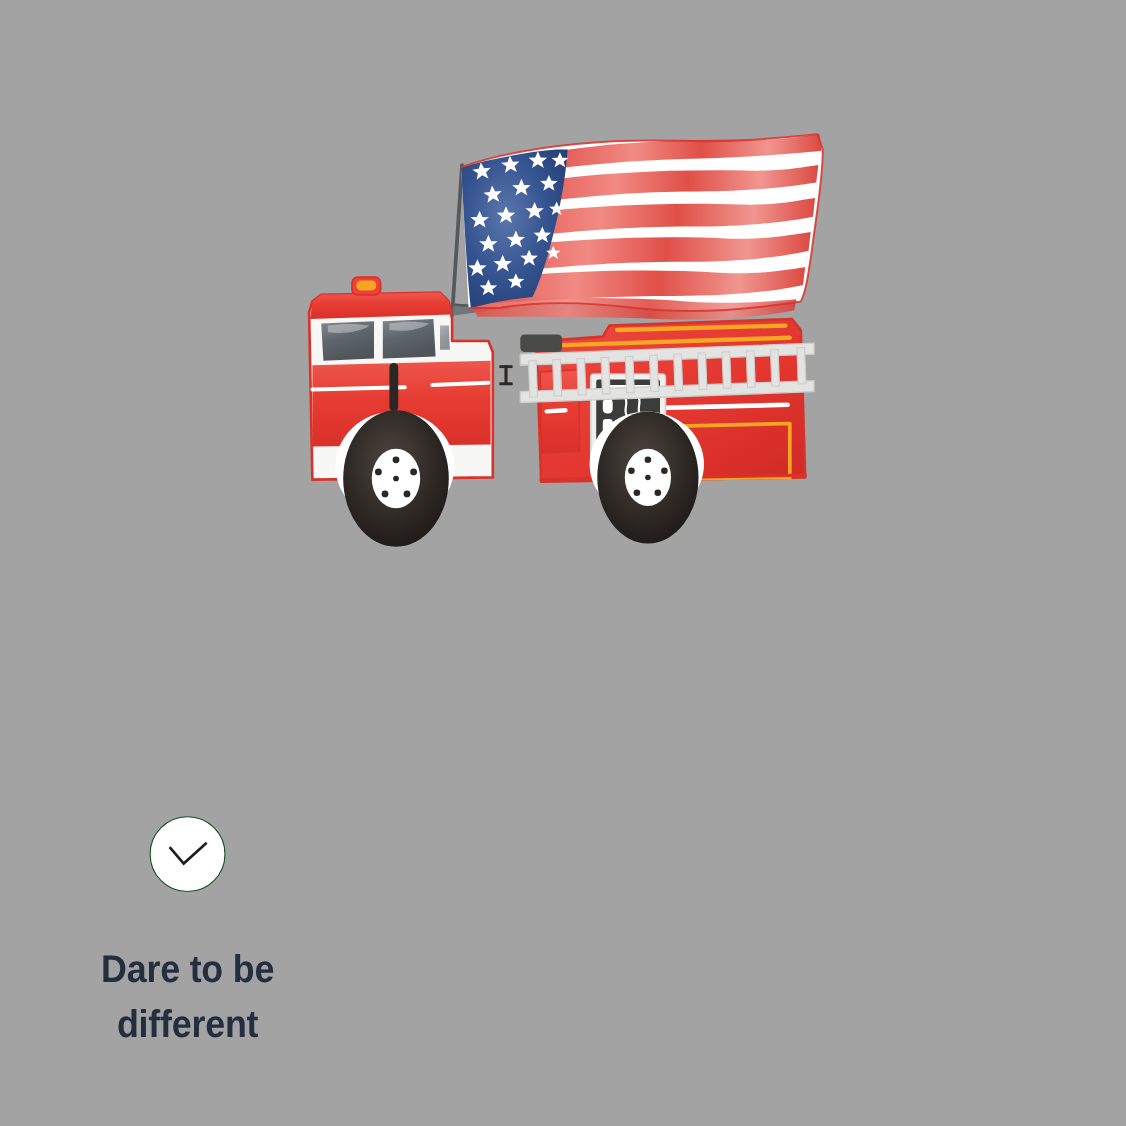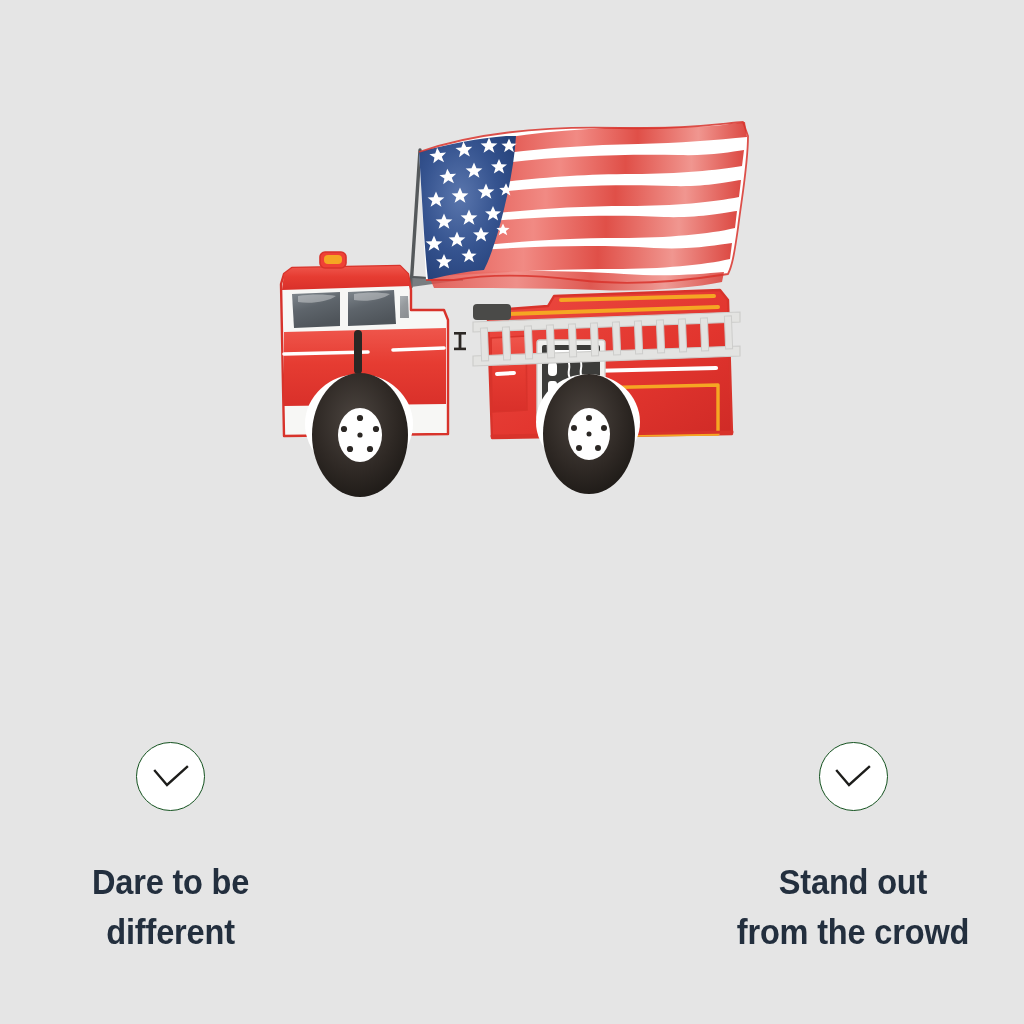--- a/index.html
+++ b/index.html
@@ -12,21 +12,21 @@
     height: 1024px;
     background: #ffffff;
     font-family: "Liberation Sans", sans-serif;
     overflow: hidden;
     position: relative;
   }
   #page {
     position: relative;
     width: 1024px;
     height: 1024px;
-    background: #e5e5e5;
+    background: #a3a3a3;
   }
 
   
   #hero-illustration {
     position: absolute;
     left: 248px;
     top: 104px;
     width: 528px;
     height: 400px;
   }
@@ -353,25 +353,16 @@
       <div class="check-badge">
         <svg width="38" height="26" viewBox="0 0 38 26" xmlns="http://www.w3.org/2000/svg" aria-hidden="true">
           <path d="M3 7 L15 21 L35 3" fill="none" stroke="#1d1d1b" stroke-width="2.4" stroke-linecap="square" stroke-linejoin="miter"></path>
         </svg>
       </div>
       <div class="benefit-label">Dare to be
 different</div>
     </div>
 
 
-    <div class="benefit-item">
-      <div class="check-badge">
-        <svg width="38" height="26" viewBox="0 0 38 26" xmlns="http://www.w3.org/2000/svg" aria-hidden="true">
-          <path d="M3 7 L15 21 L35 3" fill="none" stroke="#1d1d1b" stroke-width="2.4" stroke-linecap="square" stroke-linejoin="miter"></path>
-        </svg>
-      </div>
-      <div class="benefit-label">Stand out
-from the crowd</div>
-    </div>
 
   </div>
 
 </div>
 
 </body></html>

